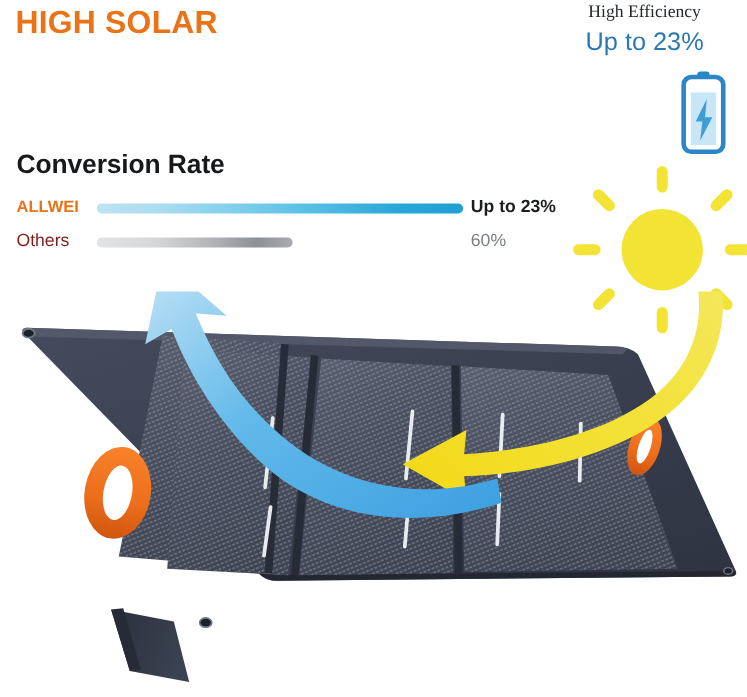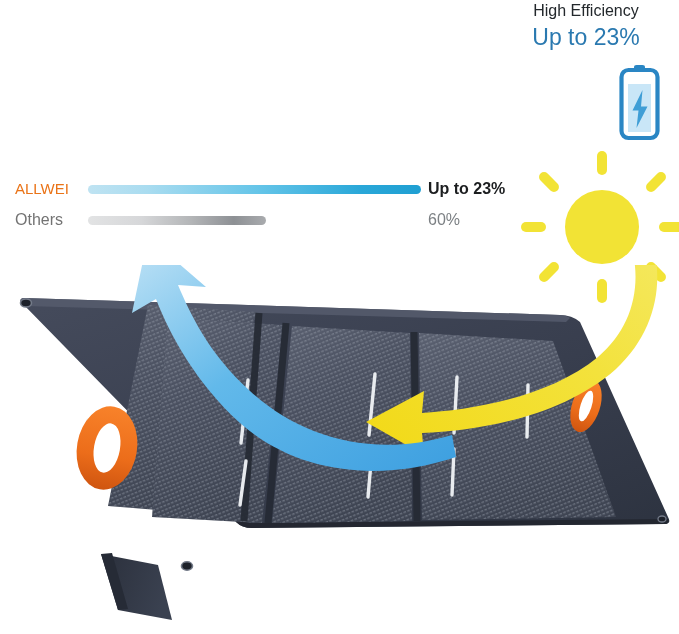--- a/index.html
+++ b/index.html
@@ -33,20 +33,21 @@
     position: absolute;
     right: 8px; top: 0px;
     width: 170px;
     text-align: center;
   }
   .eff-title {
     font-size: 16px;
     color: #23282c;
     line-height: 22px;
     white-space: nowrap;
+    font-family: Liberation Serif, serif;
   }
   .eff-value {
     font-size: 23px;
     color: #2a79b0;
     line-height: 30px;
     white-space: nowrap;
   }
 
   
   .battery-icon {
@@ -67,22 +68,22 @@
   .cr-row { position: absolute; left: 15px; height: 24px; }
   .cr-row.r1 { top: 177px; }
   .cr-row.r2 { top: 208px; }
   .cr-label {
     position: absolute;
     left: 0; top: 0;
     font-size: 16px;
     line-height: 24px;
     white-space: nowrap;
   }
-  .cr-label.allwei { color: #ea7317; font-weight: normal; font-size: 15px; }
-  .cr-label.others { color: #737373; }
+  .cr-label.allwei { color: #ea7317; font-weight: bold; font-size: 15px; }
+  .cr-label.others { color: #7f1d1d; }
 
   .bar {
     position: absolute;
     height: 9px;
     border-radius: 6px;
     top: 8px;
   }
   .bar.allwei {
     left: 73px;
     width: 333px;
@@ -108,36 +109,38 @@
 
   
   .panel-svg { position: absolute; left: 0; top: 265px; width: 679px; height: 369px; }
 </style>
 </head>
 <body>
 
 <div class="stage">
 
   <div class="headline">
+    <span class="l1">HIGH SOLAR</span>
   </div>
 
   <div class="eff-wrap">
     <div class="eff-title">High Efficiency</div>
     <div class="eff-value">Up to 23%</div>
   </div>
 
   <div class="battery-icon">
     <svg viewBox="0 0 45 80" width="45" height="80">
       <rect x="4.5" y="8" width="36" height="68" rx="7" ry="7" fill="#ffffff" stroke="#2a86c4" stroke-width="4.2"></rect>
       <path d="M17 8 L17 5.4 Q17 3 19.6 3 L25.4 3 Q28 3 28 5.4 L28 8 Z" fill="#2a86c4"></path>
       <rect x="11" y="22" width="23" height="48" fill="#c9e6f7"></rect>
       <path d="M25.5 28 L15.5 48.5 L21.5 48.5 L19.5 66 L30.5 44.5 L24 44.5 Z" fill="#3f9ed6"></path>
     </svg>
   </div>
 
+  <div class="cr-title">Conversion Rate</div>
 
   <div class="cr-row r1">
     <span class="cr-label allwei">ALLWEI</span>
     <span class="bar allwei"></span>
     <span class="cr-value allwei">Up to 23%</span>
   </div>
 
   <div class="cr-row r2">
     <span class="cr-label others">Others</span>
     <span class="bar others"></span>

